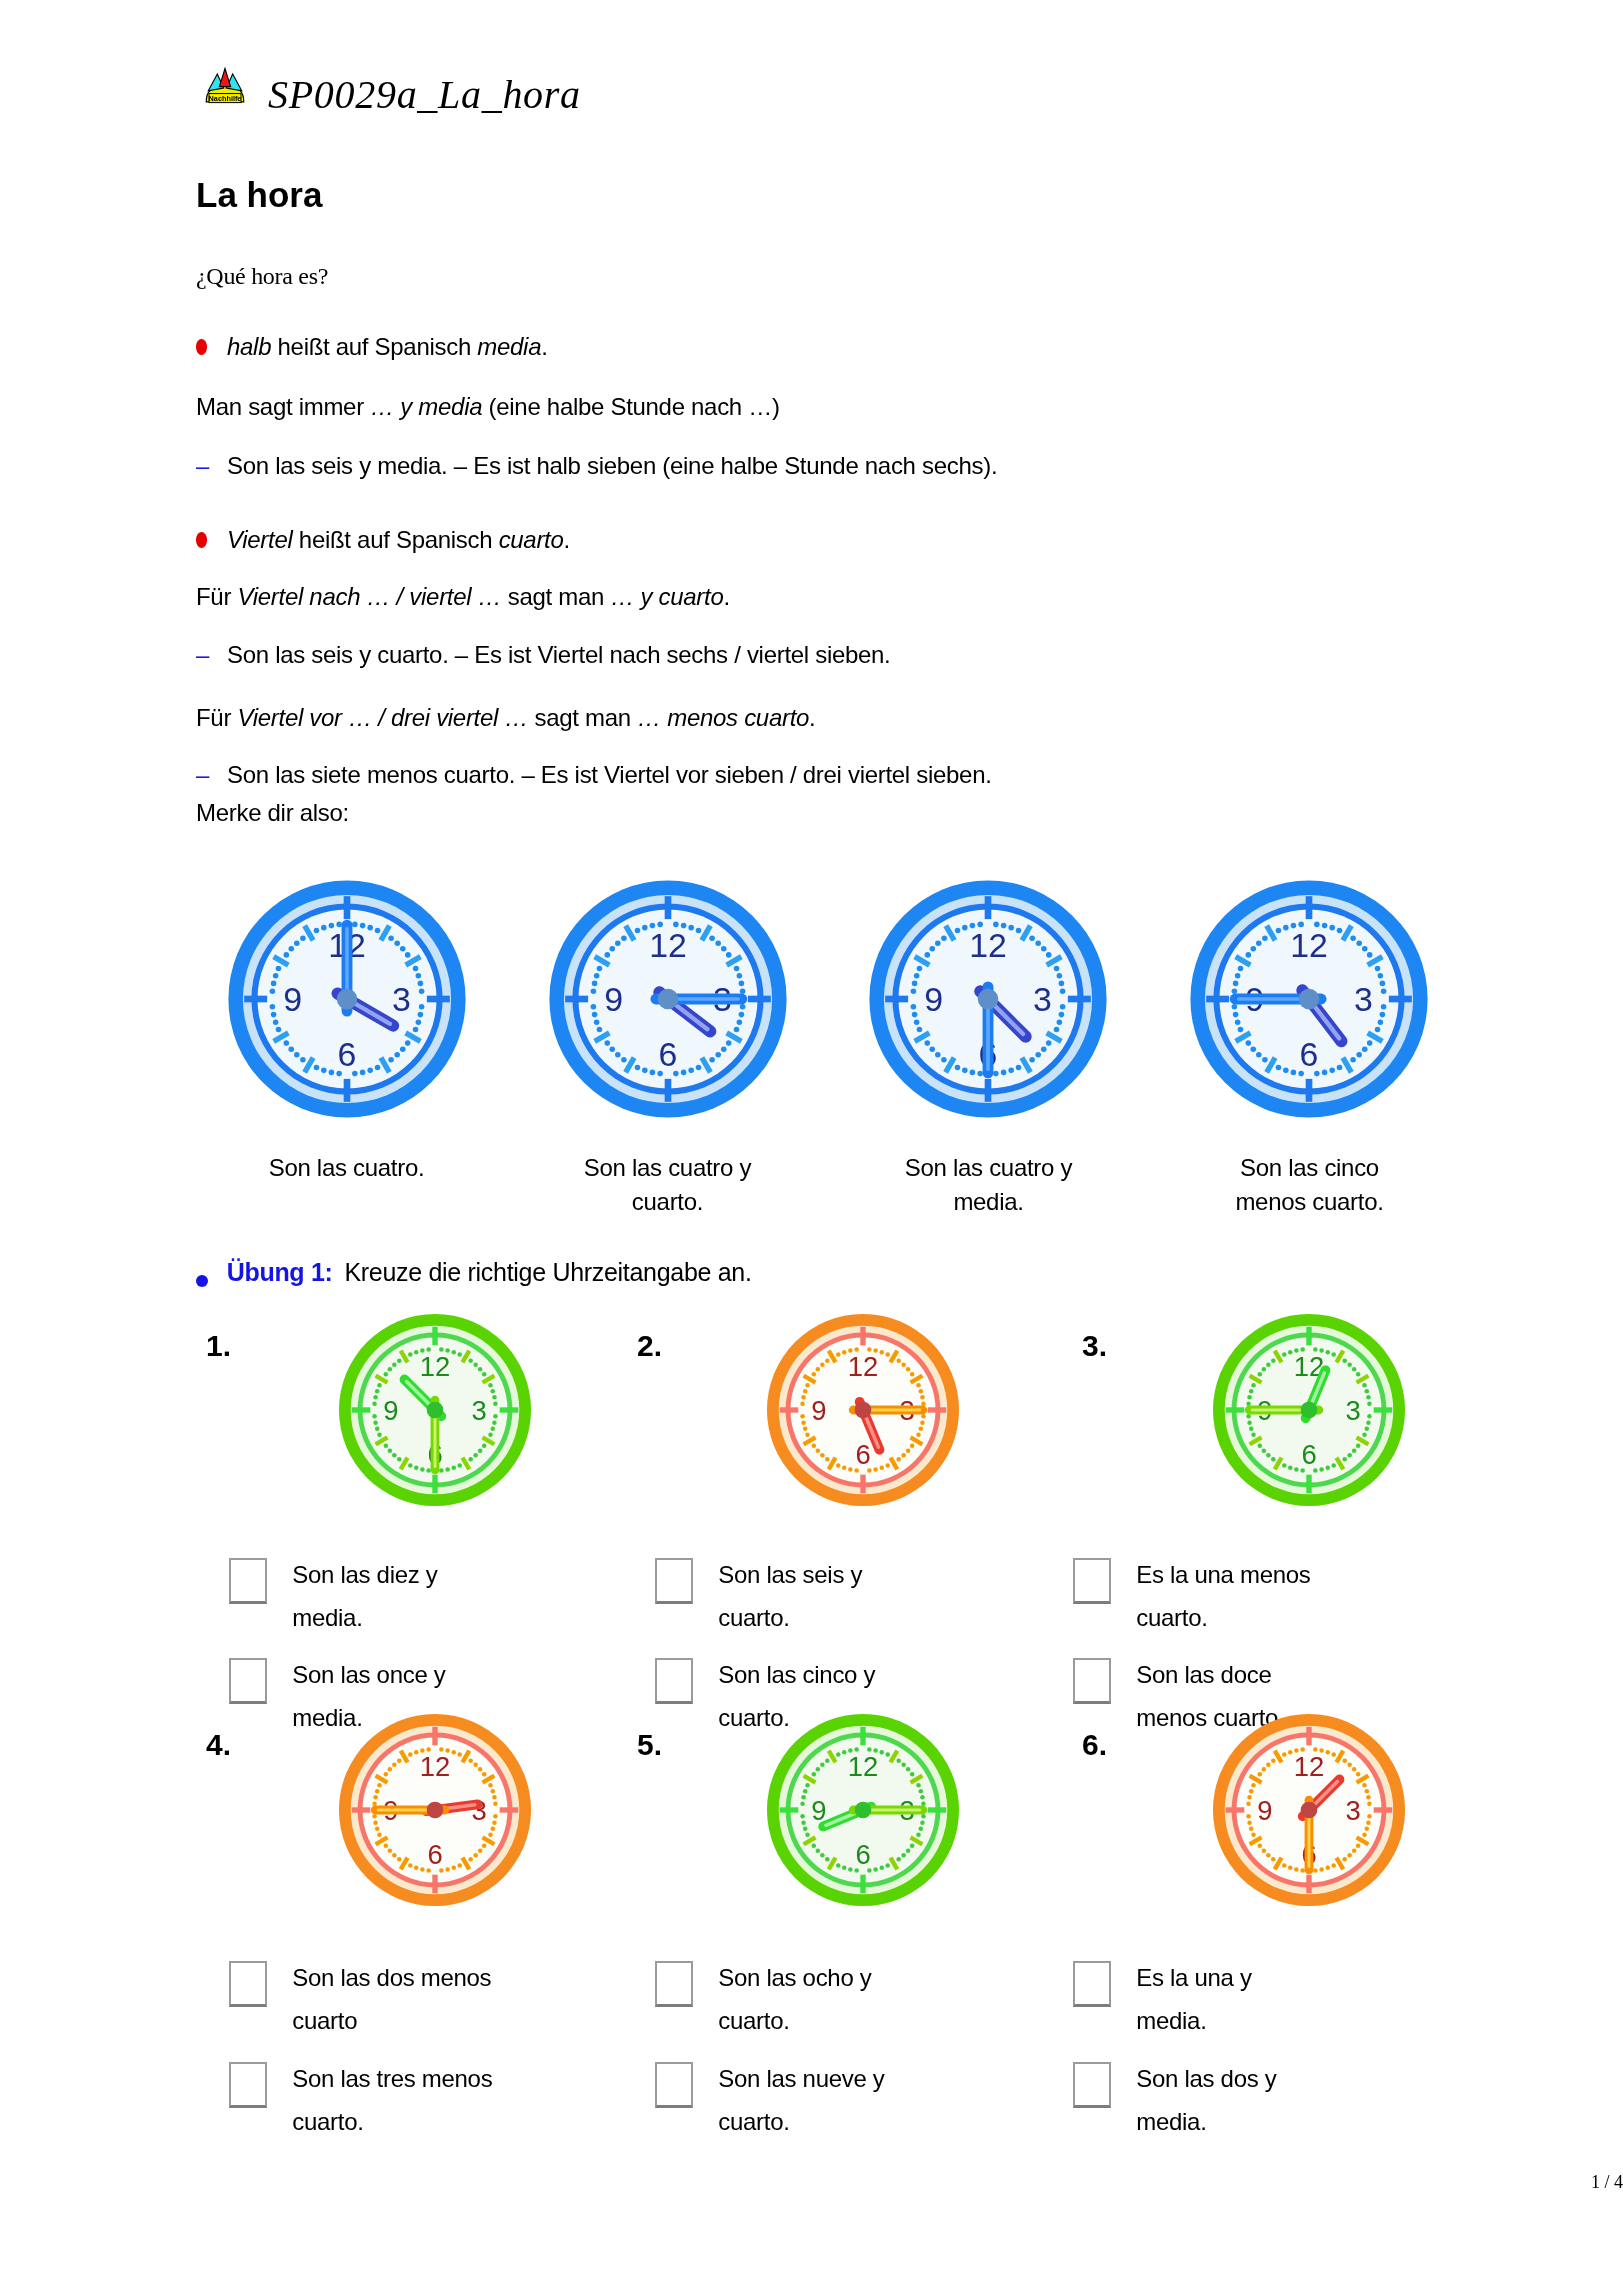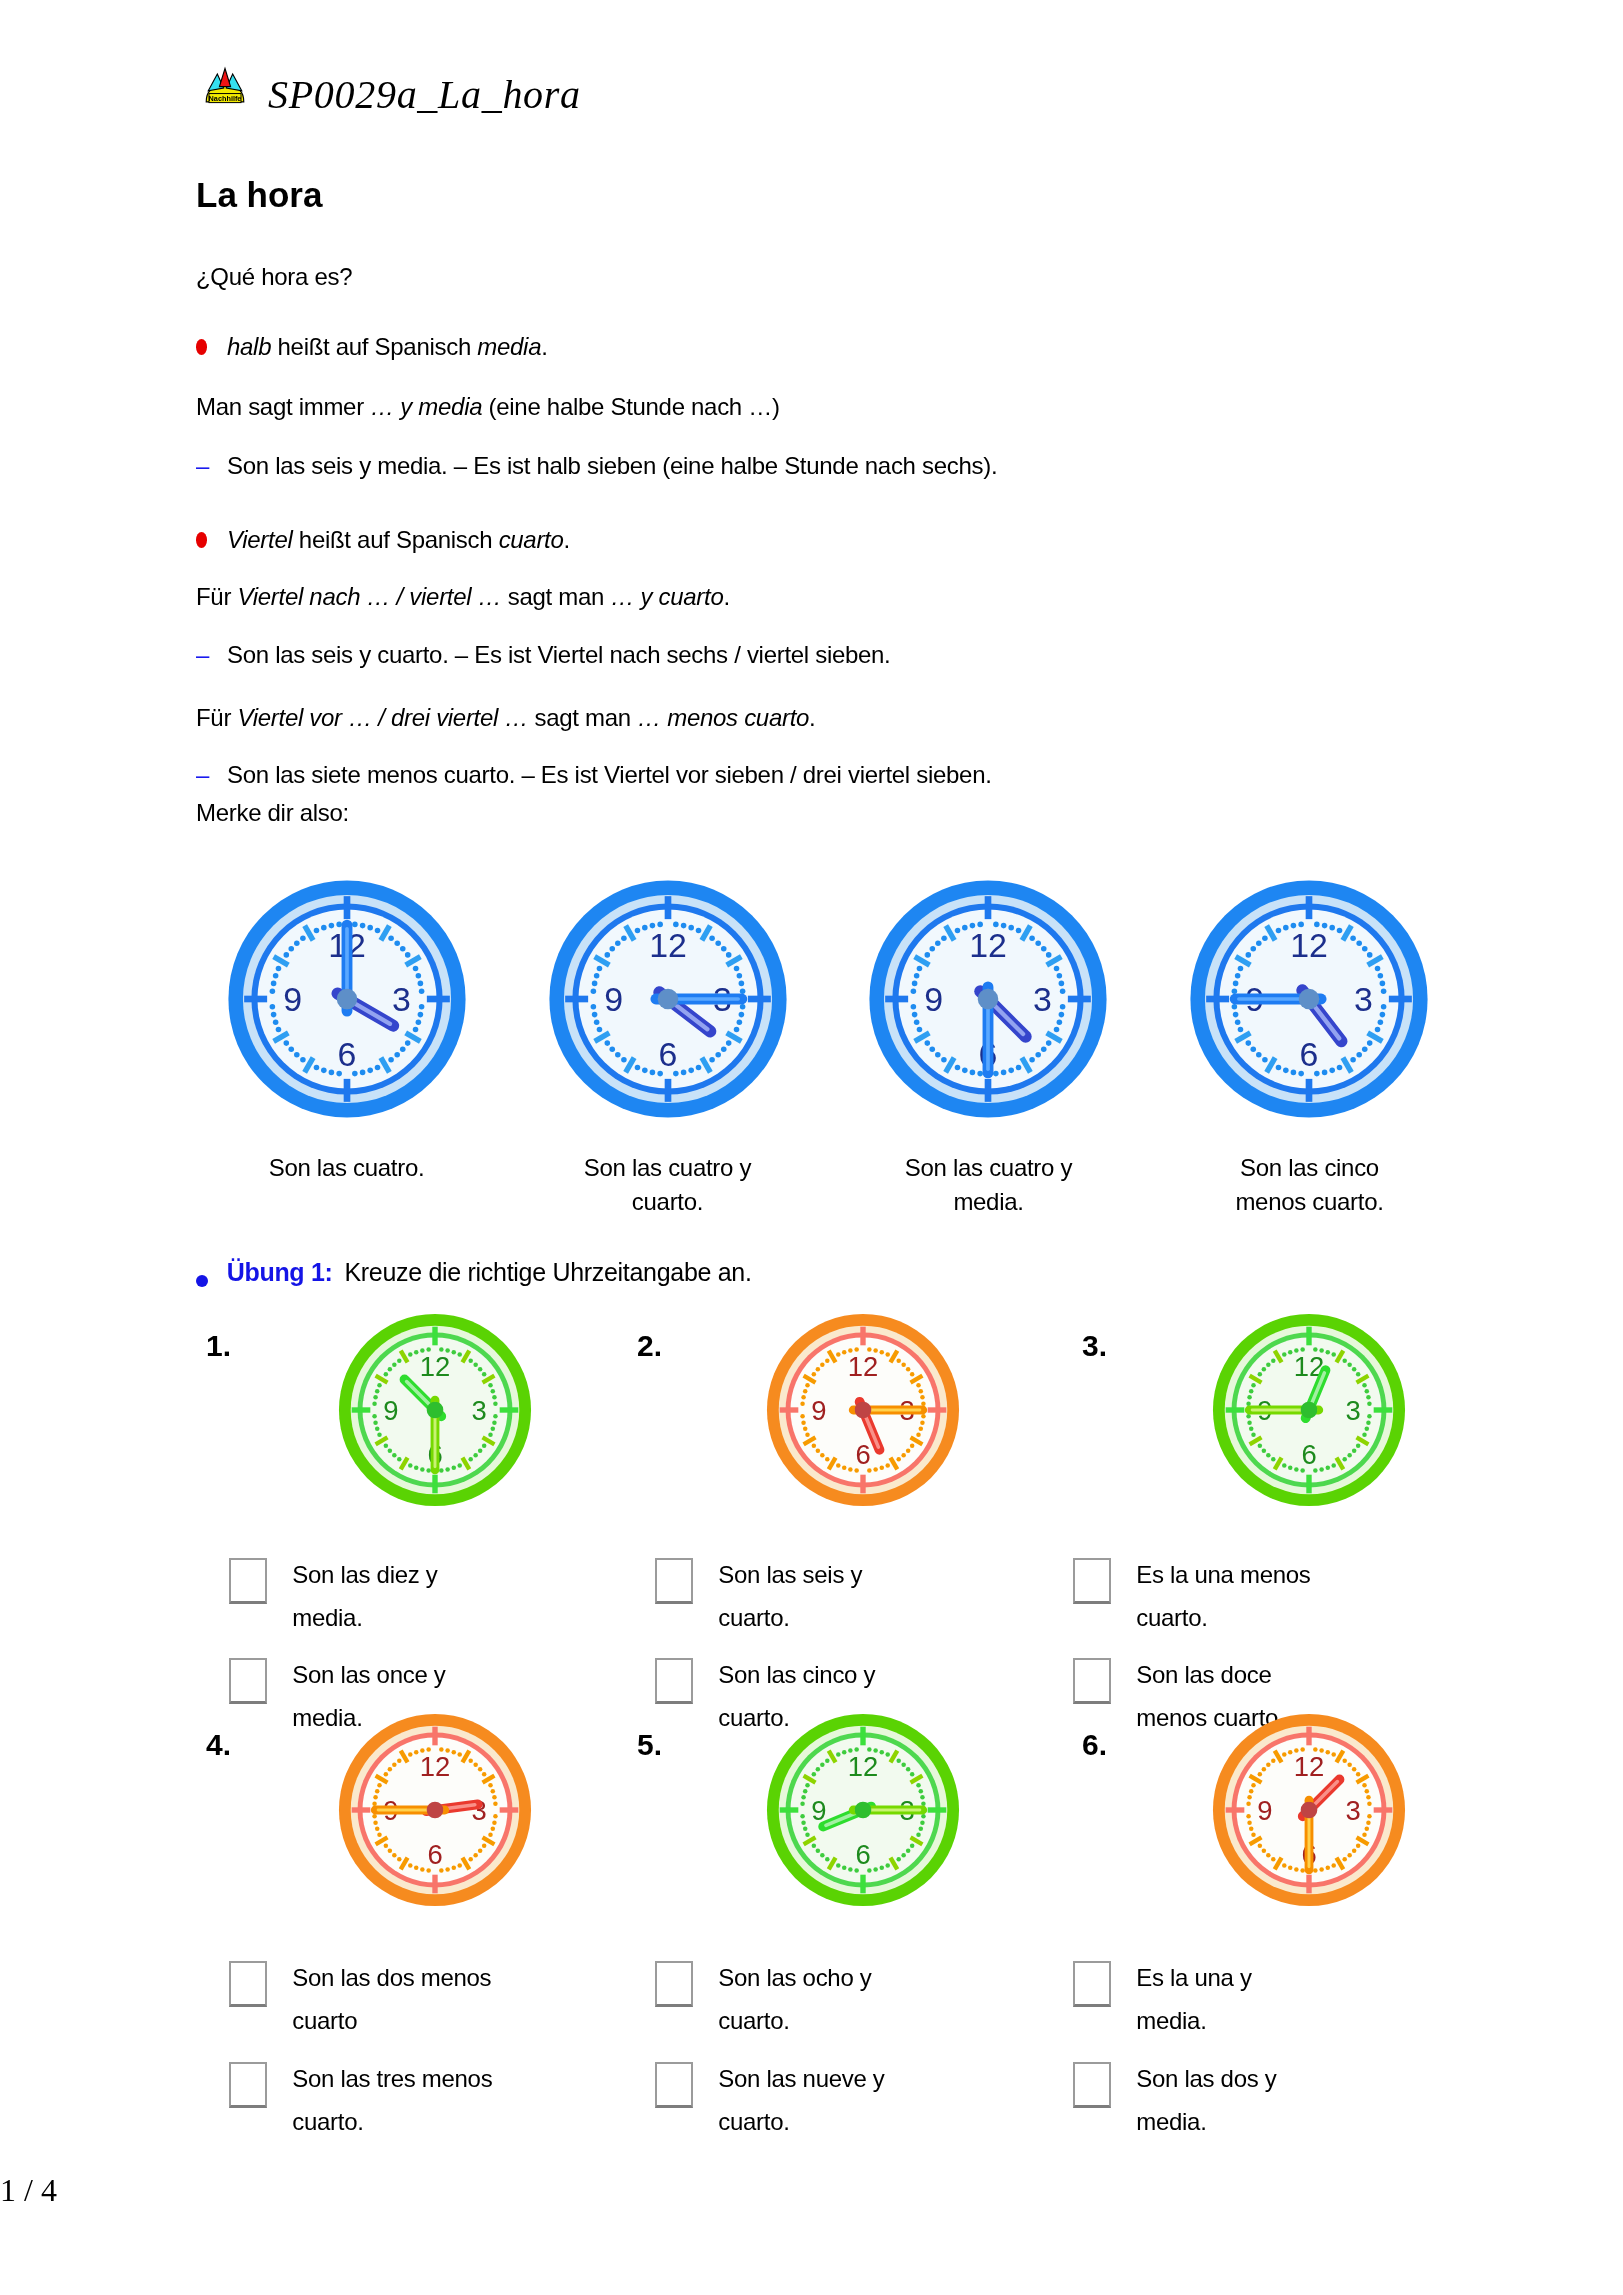--- a/index.html
+++ b/index.html
@@ -27,42 +27,42 @@
   .ueb-label{color:#1414e6;font-weight:bold;margin-right:11.8px;letter-spacing:-0.3px;}
   .ueb-instr{letter-spacing:-0.3px;}
   
   .ex-num{position:absolute;font-size:30px;font-weight:bold;}
   .option{position:absolute;display:flex;gap:7px;}
   .checkbox{flex:0 0 auto;width:34px;height:41px;background:#fff;margin-top:5.2px;
             border:2.6px solid #9b9b9b;border-bottom:3.3px solid #7d7d7d;}
   .opt-label{margin-left:18.3px;font-size:24px;line-height:43px;white-space:pre-line;
              letter-spacing:-0.3px;max-width:340px;}
   
-  .footer{position:absolute;left:0;top:2172px;width:100%;text-align:left;
-          font-family:"Liberation Serif",serif;font-size:32px;}
+  .footer{position:absolute;left:0;top:2172px;width:100%;text-align:right;
+          font-family:"Liberation Serif",serif;font-size:18px;}
 </style>
 </head>
 <body>
 
 <div class="page">
 
   <svg class="logo" viewBox="0 0 60 56">
     <path d="M3,53 C3,37 13,30 22,33 C25,23 35,23 38,33 C47,30 57,37 57,53 Z" fill="#f2ea00" stroke="#000" stroke-width="1.6"></path>
     <polygon points="6,37 19,13 28,33" fill="#35e0f0" stroke="#000" stroke-width="1.6"></polygon>
     <polygon points="32,33 41,13 54,37" fill="#35e0f0" stroke="#000" stroke-width="1.6"></polygon>
     <polygon points="22,31 30,5 38,31" fill="#f01414" stroke="#000" stroke-width="1.6"></polygon>
     <rect x="7" y="41" width="46" height="13" fill="#f2ea00" stroke="#000" stroke-width="1.4"></rect>
     <text x="30" y="51.5" text-anchor="middle" font-family="Liberation Sans,sans-serif" font-size="10.5" font-weight="bold" fill="#000">Nachhilfe</text>
   </svg>
   <div class="doc-title">SP0029a_La_hora</div>
 
   <div class="h1">La hora</div>
 
   <div id="text-lines">
-      <div class="tline" style="top: 261px;"><span><span>¿Qué hora es?</span></span></div>
+      <div class="tline" style="top: 261px; font-family: Liberation Serif, serif;"><span><span>¿Qué hora es?</span></span></div>
       <div class="tline" style="top: 331px;"><span class="marker"><span class="dot-red"></span></span><span><i>halb</i><span> heißt auf Spanisch </span><i>media</i><span>.</span></span></div>
       <div class="tline" style="top: 391px;"><span><span>Man sagt immer </span><i>… y media </i><span>(eine halbe Stunde nach …)</span></span></div>
       <div class="tline" style="top: 450px;"><span class="marker dash-blue">–</span><span><span>Son las seis y media. – Es ist halb sieben (eine halbe Stunde nach sechs).</span></span></div>
       <div class="tline" style="top: 524px;"><span class="marker"><span class="dot-red"></span></span><span><i>Viertel</i><span> heißt auf Spanisch </span><i>cuarto</i><span>.</span></span></div>
       <div class="tline" style="top: 581px;"><span><span>Für </span><i>Viertel nach … / viertel … </i><span>sagt man </span><i>… y cuarto</i><span>.</span></span></div>
       <div class="tline" style="top: 639px;"><span class="marker dash-blue">–</span><span><span>Son las seis y cuarto. – Es ist Viertel nach sechs / viertel sieben.</span></span></div>
       <div class="tline" style="top: 702px;"><span><span>Für </span><i>Viertel vor … / drei viertel … </i><span>sagt man </span><i>… menos cuarto</i><span>.</span></span></div>
       <div class="tline" style="top: 759px;"><span class="marker dash-blue">–</span><span><span>Son las siete menos cuarto. – Es ist Viertel vor sieben / drei viertel sieben.</span></span></div>
       <div class="tline" style="top: 797px;"><span><span>Merke dir also:</span></span></div>
     </div>

